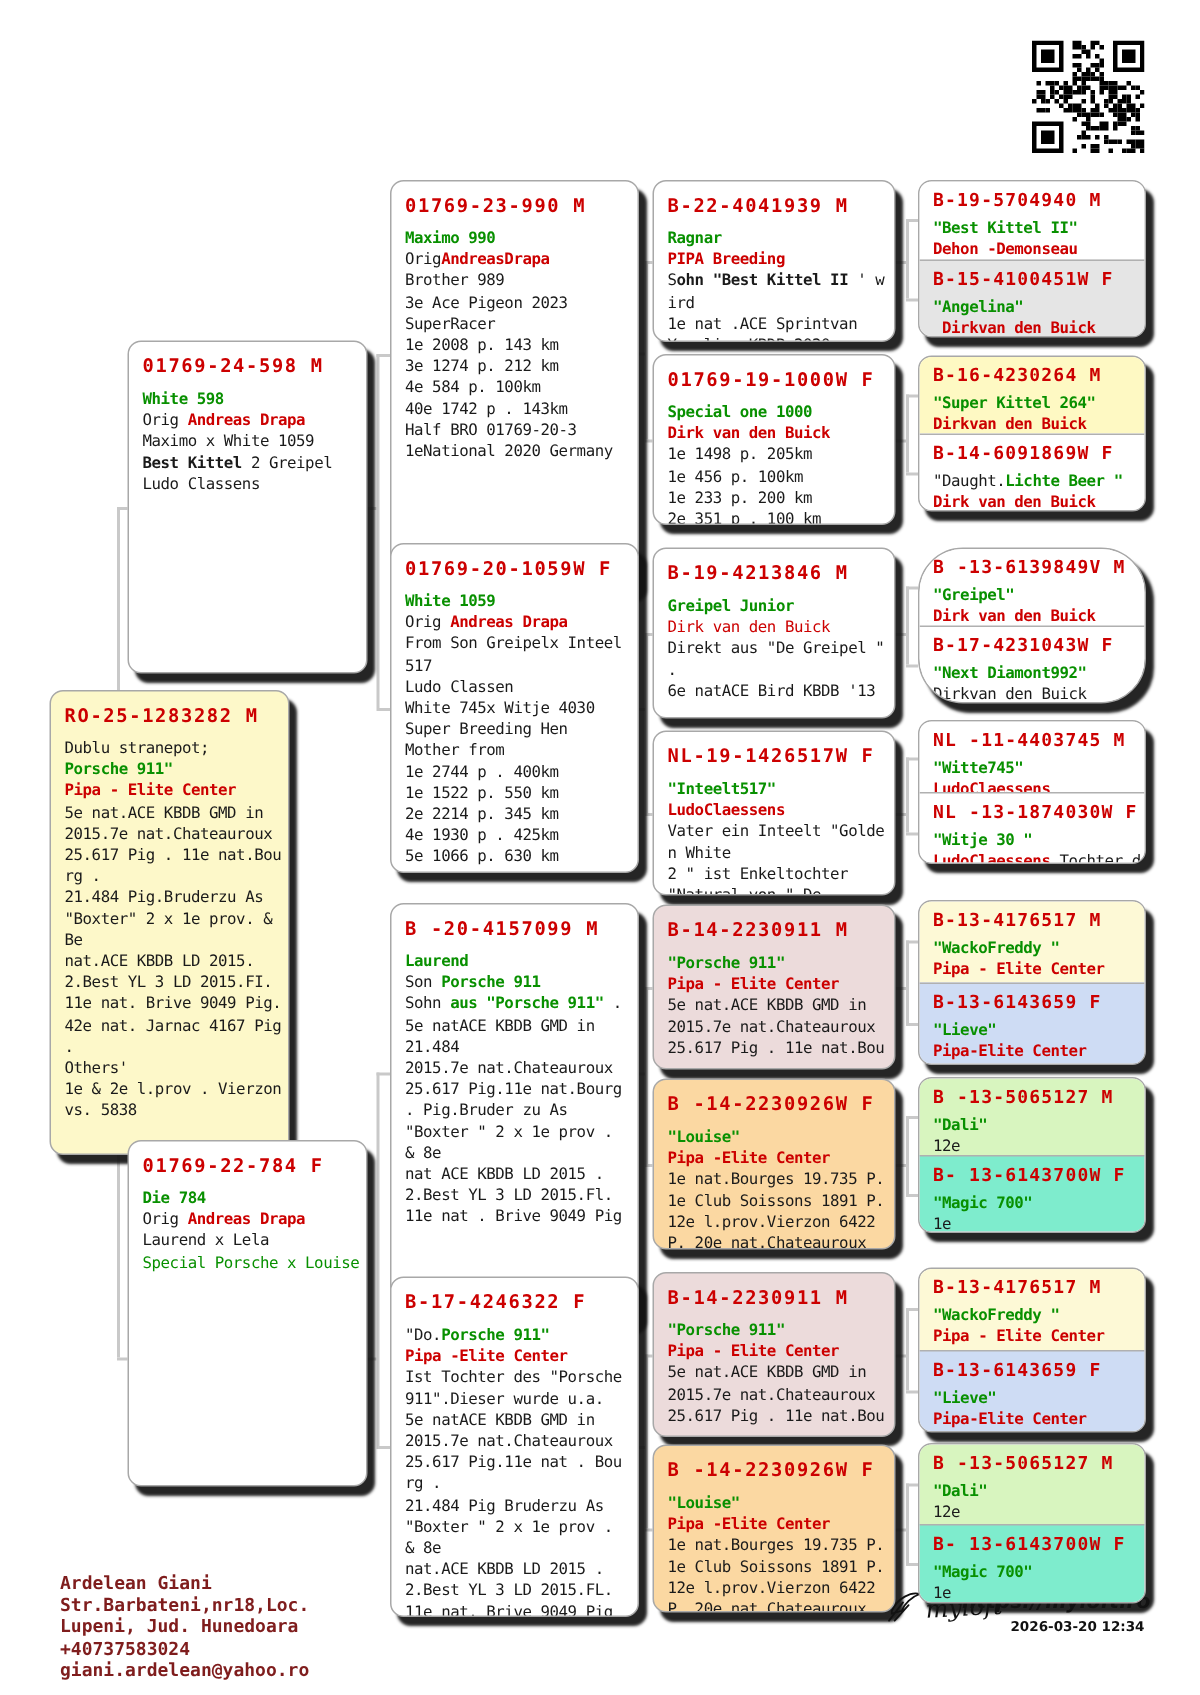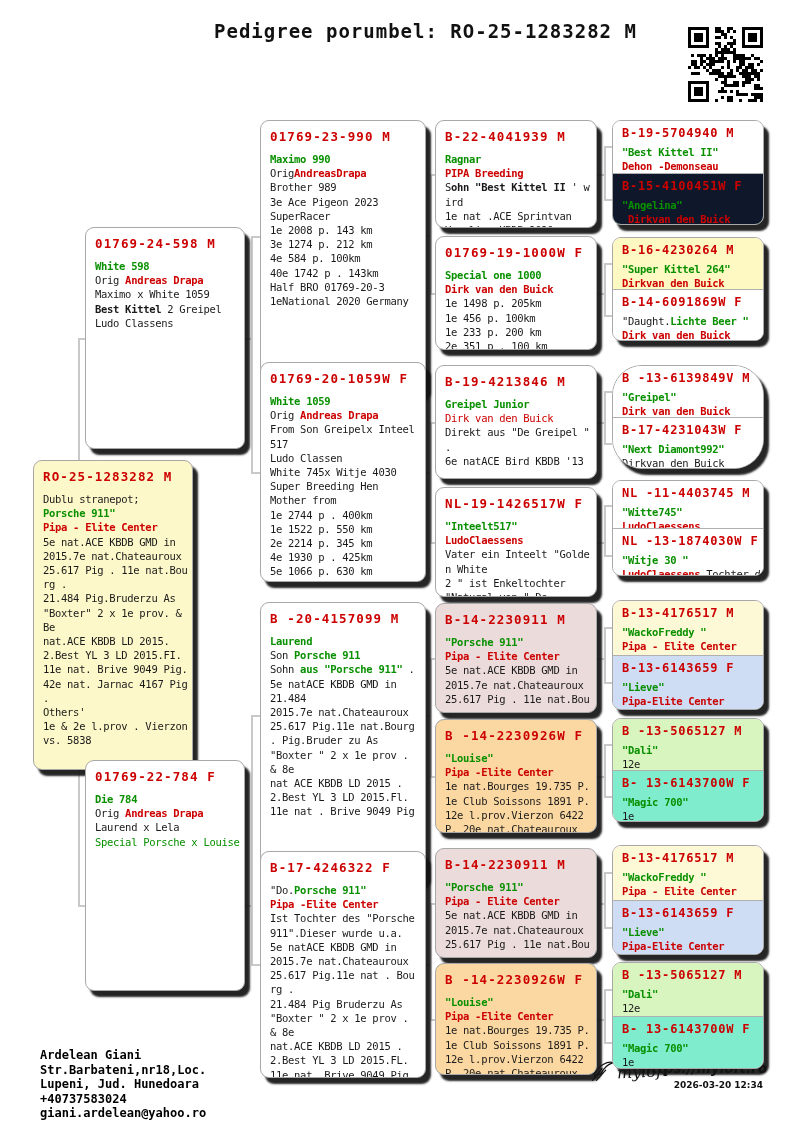--- a/index.html
+++ b/index.html
@@ -21,35 +21,34 @@
   .ln{font-size:10.5px;line-height:14.2px;letter-spacing:-0.3px;white-space:pre;color:var(--ink);}
   .s-k{color:var(--ink);}
   .s-kb{color:var(--ink);font-weight:bold;}
   .s-r{color:var(--red);}
   .s-rb{color:var(--red);font-weight:bold;}
   .s-g{color:var(--green);}
   .s-gb{color:var(--green);font-weight:bold;}
   .vline,.hline{position:absolute;background:var(--line);z-index:1;}
   .vline{width:2px;} .hline{height:2px;}
   .owner{position:absolute;left:40px;top:1036px;font-size:12px;line-height:14.5px;
-         font-weight:bold;color:#000000;white-space:pre;}
+         font-weight:bold;color:#7f1d1d;white-space:pre;}
   .bird{position:absolute;left:588px;top:1058px;width:28px;height:28px;}
   .logotext{position:absolute;left:617px;top:1062px;font-family:"DejaVu Serif",serif;
             font-style:italic;font-size:16px;color:#111;transform:rotate(-3deg);}
   .logomark{font-size:8px;vertical-align:super;}
   .url{position:absolute;right:33px;top:1060px;font-family:"DejaVu Sans",sans-serif;
        font-weight:bold;font-style:italic;font-size:13.5px;color:#111;}
   .stamp{position:absolute;right:37px;top:1080px;font-family:"DejaVu Sans",sans-serif;
          font-weight:bold;font-size:9px;color:#111;}
 </style>
 </head>
 <body>
 
 <div id="canvas">
-  <div class="title">Pedigree porumbel: RO-25-1283282 M</div>
   <svg class="qr" id="qr" viewBox="0 0 75 75">
       <rect x="0" y="0" width="75" height="75" fill="#fff"></rect>
       <rect x="27" y="0" width="3" height="3" fill="#000"></rect>
       <rect x="30" y="0" width="3" height="3" fill="#000"></rect>
       <rect x="39" y="0" width="3" height="3" fill="#000"></rect>
       <rect x="42" y="0" width="3" height="3" fill="#000"></rect>
       <rect x="27" y="3" width="3" height="3" fill="#000"></rect>
       <rect x="30" y="3" width="3" height="3" fill="#000"></rect>
       <rect x="33" y="3" width="3" height="3" fill="#000"></rect>
       <rect x="39" y="3" width="3" height="3" fill="#000"></rect>
@@ -416,21 +415,21 @@
         <div class="ln"><span class="s-k">1e Club Soissons 1891 P.</span></div>
         <div class="ln"><span class="s-k">12e l.prov.Vierzon 6422</span></div>
         <div class="ln"><span class="s-k">P. 20e nat.Chateauroux</span></div>
       </div>
       <div class="card pair" style="left: 612px; top: 120px; width: 152px; height: 105px;">
         <div class="half" style="background: rgb(255, 255, 255);">
           <div class="ring">B-19-5704940 M</div>
           <div class="ln"><span class="s-gb">"Best Kittel II"</span></div>
           <div class="ln"><span class="s-rb">Dehon -Demonseau</span></div>
         </div>
-        <div class="half" style="background: #0f172a;">
+        <div class="half" style="background: #e5e5e5;">
           <div class="ring">B-15-4100451W F</div>
           <div class="ln"><span class="s-gb">"Angelina"</span></div>
           <div class="ln"><span class="s-rb"> Dirkvan den Buick</span></div>
         </div>
       </div>
       <div class="card pair" style="left: 612px; top: 237px; width: 152px; height: 104px;">
         <div class="half" style="background: #fef9c3;">
           <div class="ring">B-16-4230264 M</div>
           <div class="ln"><span class="s-gb">"Super Kittel 264"</span></div>
           <div class="ln"><span class="s-rb">Dirkvan den Buick</span></div>

